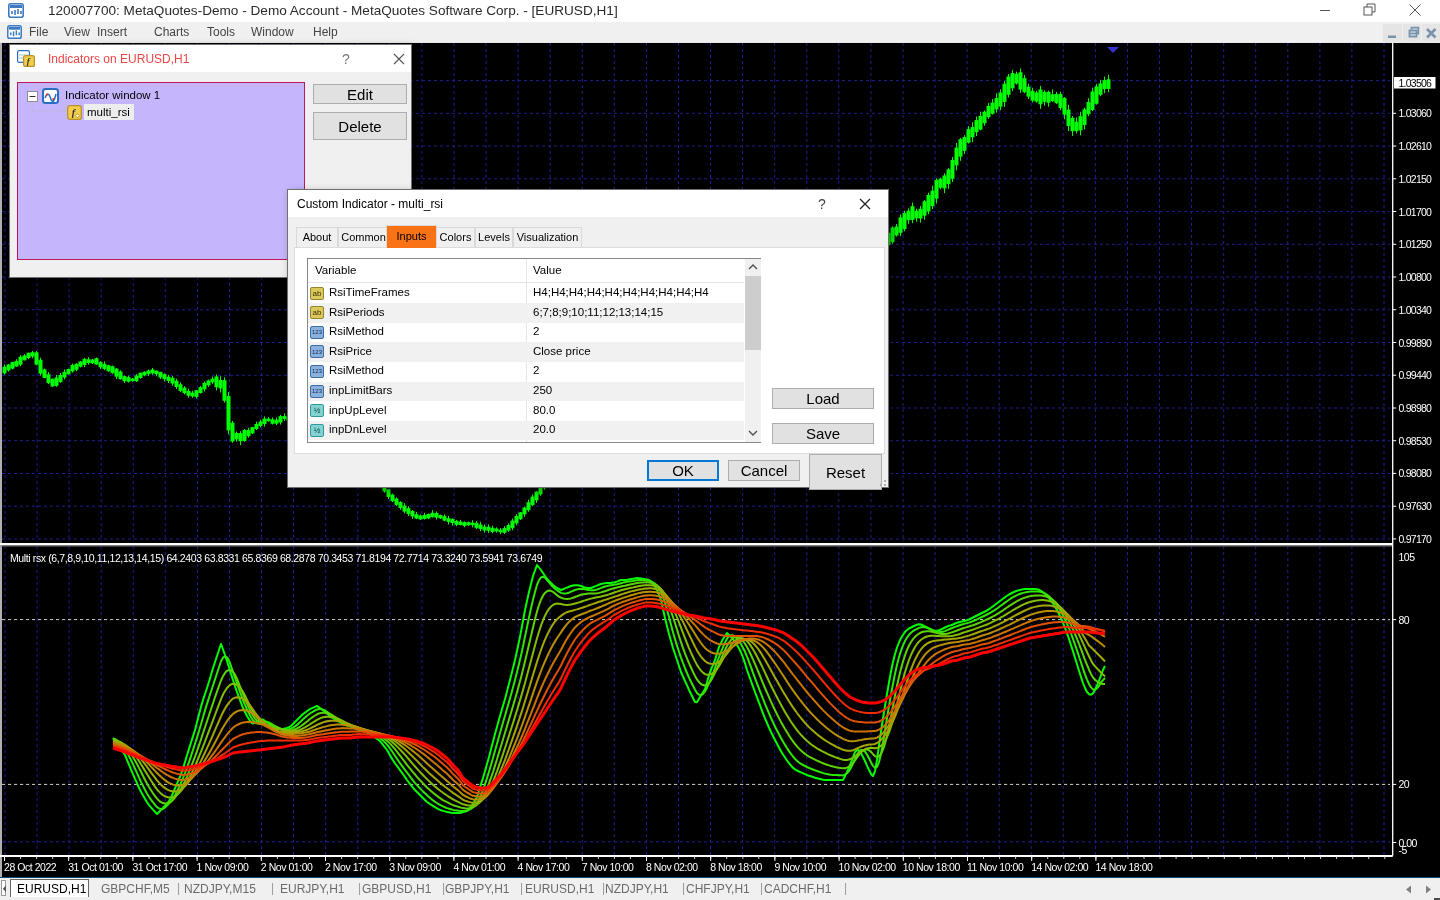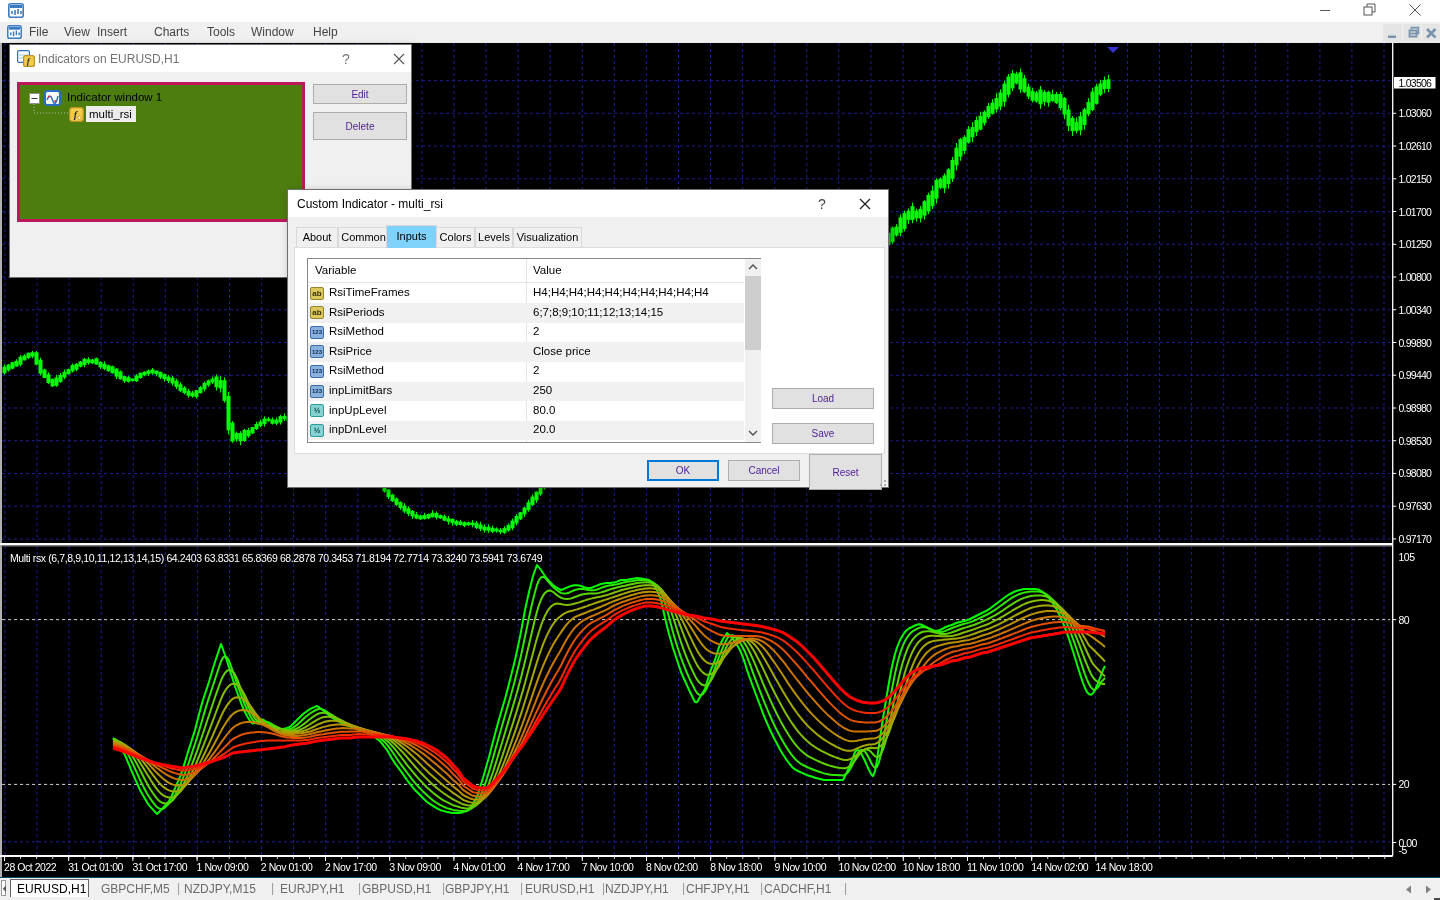--- a/index.html
+++ b/index.html
@@ -6,30 +6,30 @@
 #titlebar{left:0;top:0;width:1440px;height:22px;background:#ffffff;z-index:5}
 #titlebar .ttext{position:absolute;left:48px;top:3px;font-size:13.6px;color:#2b2b2b;white-space:pre}
 #menubar{left:0;top:22px;width:1440px;height:20px;background:#f0f0f0;z-index:5}
 .menuitem{position:absolute;top:3px;font-size:12px;color:#444}
 #menuline{left:0;top:42px;width:1440px;height:1px;background:#e8e8e8;z-index:5}
 .mdibtn{position:absolute;top:2px;width:18.5px;height:18px;background:#e5e5e5}
 .dialog{background:#f0f0f0;border:1px solid #707070;box-shadow:3px 3px 8px rgba(0,0,0,0.35);z-index:10}
 .dlgtitle{position:absolute;left:0;top:0;right:0;height:27px;background:#ffffff}
 .dlgtitle .cap{position:absolute;top:7px;font-size:12px}
 .winbtn{position:absolute;top:6px;font-size:14px;color:#333}
-.btn{position:absolute;background:#e1e1e1;border:1px solid #adadad;font-size:10px;color:#4c1d95;
+.btn{position:absolute;background:#e1e1e1;border:1px solid #adadad;font-size:15px;color:#000000;
      display:flex;align-items:center;justify-content:center}
 .btn.default{border:2px solid #0078d7}
 .tab{position:absolute;background:#f0f0f0;border:1px solid #d9d9d9;border-bottom:none;
      font-size:11px;color:#000;text-align:center}
-.tab.active{background:#7dd3fc;z-index:3}
+.tab.active{background:#f97316;z-index:3}
 #tabpage{position:absolute;background:#fff;border:1px solid #dcdcdc}
 .cell{position:absolute;font-size:11.5px;color:#000;white-space:pre}
 .rowbg{position:absolute;background:#f1f1f1}
-.icon13{position:absolute;width:14px;height:13px;border-radius:2px;font-size:7px;font-weight:bold;
+.icon13{position:absolute;width:14px;height:13px;border-radius:2px;font-size:7px;font-weight:normal;
         display:flex;align-items:center;justify-content:center}
 #bottombar{left:0;top:877px;width:1440px;height:23px;background:#f0f0f0;border-top:1px solid #0c4a6e;z-index:5}
 .btab{position:absolute;top:0;font-size:12px;color:#6b6b6b;white-space:pre}
 .bsep{position:absolute;top:4px;font-size:12px;color:#999}
 </style></head><body>
 <svg width="1440" height="900" style="position:absolute;left:0;top:0" font-family="Liberation Sans, sans-serif">
     <rect x="0" y="42" width="1440" height="835" fill="#000000"></rect>
     <rect x="0" y="42" width="2" height="835" fill="#b0b0b0"></rect>
     <path d="M5.0 43V542 M37.1 43V542 M69.1 43V542 M101.2 43V542 M133.3 43V542 M165.3 43V542 M197.4 43V542 M229.5 43V542 M261.6 43V542 M293.6 43V542 M325.7 43V542 M357.8 43V542 M389.8 43V542 M421.9 43V542 M454.0 43V542 M486.0 43V542 M518.1 43V542 M550.2 43V542 M582.3 43V542 M614.3 43V542 M646.4 43V542 M678.5 43V542 M710.5 43V542 M742.6 43V542 M774.7 43V542 M806.8 43V542 M838.8 43V542 M870.9 43V542 M903.0 43V542 M935.0 43V542 M967.1 43V542 M999.2 43V542 M1031.2 43V542 M1063.3 43V542 M1095.4 43V542 M1127.5 43V542 M1159.5 43V542 M1191.6 43V542 M1223.7 43V542 M1255.7 43V542 M1287.8 43V542 M1319.9 43V542 M1351.9 43V542 M1384.0 43V542 M5.0 546V855 M37.1 546V855 M69.1 546V855 M101.2 546V855 M133.3 546V855 M165.3 546V855 M197.4 546V855 M229.5 546V855 M261.6 546V855 M293.6 546V855 M325.7 546V855 M357.8 546V855 M389.8 546V855 M421.9 546V855 M454.0 546V855 M486.0 546V855 M518.1 546V855 M550.2 546V855 M582.3 546V855 M614.3 546V855 M646.4 546V855 M678.5 546V855 M710.5 546V855 M742.6 546V855 M774.7 546V855 M806.8 546V855 M838.8 546V855 M870.9 546V855 M903.0 546V855 M935.0 546V855 M967.1 546V855 M999.2 546V855 M1031.2 546V855 M1063.3 546V855 M1095.4 546V855 M1127.5 546V855 M1159.5 546V855 M1191.6 546V855 M1223.7 546V855 M1255.7 546V855 M1287.8 546V855 M1319.9 546V855 M1351.9 546V855 M1384.0 546V855" stroke="#1E1E92" stroke-width="1" fill="none" stroke-dasharray="3,3"></path>
     <path d="M2 80.6H1390 M2 113.3H1390 M2 146.1H1390 M2 178.8H1390 M2 211.6H1390 M2 244.3H1390 M2 277.0H1390 M2 309.8H1390 M2 342.5H1390 M2 375.3H1390 M2 408.0H1390 M2 440.7H1390 M2 473.5H1390 M2 506.2H1390 M2 539.0H1390 M2 841.8H1390" stroke="#1E1E92" stroke-width="1" fill="none" stroke-dasharray="3,3"></path>
@@ -648,20 +648,21 @@
     <text x="967.0" y="870.5" font-size="10.5" letter-spacing="-0.45" fill="#ffffff">11 Nov 10:00</text>
     <text x="1031.2" y="870.5" font-size="10.5" letter-spacing="-0.45" fill="#ffffff">14 Nov 02:00</text>
     <text x="1095.4" y="870.5" font-size="10.5" letter-spacing="-0.45" fill="#ffffff">14 Nov 18:00</text>
   </svg>
 <div id="titlebar" class="abs">
     <svg class="abs" style="left:8px;top:3px" width="16" height="15" viewBox="0 0 16 15">
       <rect x="0.8" y="0.8" width="14.4" height="13.4" rx="2" fill="#fff" stroke="#3b7bbf" stroke-width="1.6"></rect>
       <rect x="2" y="2" width="12" height="3" fill="#3b7bbf"></rect>
       <path d="M4 11V8M7 12V7M10 11V6M13 11V8" stroke="#3b7bbf" stroke-width="1.6"></path>
     </svg>
+    <div class="ttext">120007700: MetaQuotes-Demo - Demo Account - MetaQuotes Software Corp. - [EURUSD,H1]</div>
     <svg class="abs" style="left:1318px;top:0" width="14" height="22">
       <path d="M2 10.5h10" stroke="#555" stroke-width="1"></path>
     </svg>
     <svg class="abs" style="left:1362px;top:0" width="16" height="22">
       <rect x="2" y="7" width="8" height="8" fill="#fff" stroke="#555" stroke-width="1"></rect>
       <path d="M5 7V4h8v8h-3" fill="none" stroke="#555" stroke-width="1"></path>
     </svg>
     <svg class="abs" style="left:1407px;top:0" width="16" height="22">
       <path d="M2.5 4.5L13.5 15.5M13.5 4.5L2.5 15.5" stroke="#555" stroke-width="1"></path>
     </svg>
@@ -693,27 +694,27 @@
   </div>
 <div id="menuline" class="abs"></div>
 <div class="dialog abs" style="left:9px;top:44px;width:403px;height:234px">
     <div class="dlgtitle">
       <svg class="abs" style="left:7px;top:5px" width="18" height="17" viewBox="0 0 18 17">
         <rect x="0.6" y="0.6" width="11.8" height="11.8" rx="1.5" fill="#fff" stroke="#2b6fc4" stroke-width="1.2"></rect>
         <path d="M2 5h9M2 8h9" stroke="#9cc" stroke-width="1"></path>
         <rect x="6.6" y="5.6" width="10.8" height="10.8" rx="2" fill="#f3cc49" stroke="#b8922a" stroke-width="1.2"></rect>
         <text x="9.7" y="14.2" font-size="9" font-style="italic" font-weight="bold" fill="#333" font-family="Liberation Serif,serif">f</text>
       </svg>
-      <div class="cap" style="left:28px;color:#737373">Indicators on EURUSD,H1</div>
+      <div class="cap" style="left:38px;color:#ef4444">Indicators on EURUSD,H1</div>
       <div class="winbtn" style="left:332px;color:#777">?</div>
       <svg class="abs" style="left:382px;top:7px" width="14" height="14">
         <path d="M2 2L12 12M12 2L2 12" stroke="#555" stroke-width="1.1"></path>
       </svg>
     </div>
-    <div class="abs" style="left:7px;top:37px;width:288px;height:140px;background:#4d7c0f;border:3px solid #be185d">
+    <div class="abs" style="left:7px;top:37px;width:288px;height:178px;background:#c4b5fd;border:1px solid #be185d">
       <svg class="abs" style="left:9px;top:8px" width="11" height="11">
         <rect x="0.5" y="0.5" width="10" height="10" fill="#fff" stroke="#8f8f8f"></rect>
         <path d="M2.5 5.5h6" stroke="#333" stroke-width="1"></path>
       </svg>
       <svg class="abs" style="left:24px;top:5px" width="17" height="16" viewBox="0 0 17 16">
         <rect x="1" y="1" width="15" height="14" rx="2.5" fill="#fff" stroke="#2b6fc4" stroke-width="2"></rect>
         <path d="M3 10c2-5 4-5 5.5 0s3.5 5 5.5-4" fill="none" stroke="#2b6fc4" stroke-width="1.5"></path>
         <circle cx="5" cy="6.5" r="1.1" fill="#e03030"></circle>
         <circle cx="11.3" cy="11" r="1.1" fill="#e03030"></circle>
       </svg>

